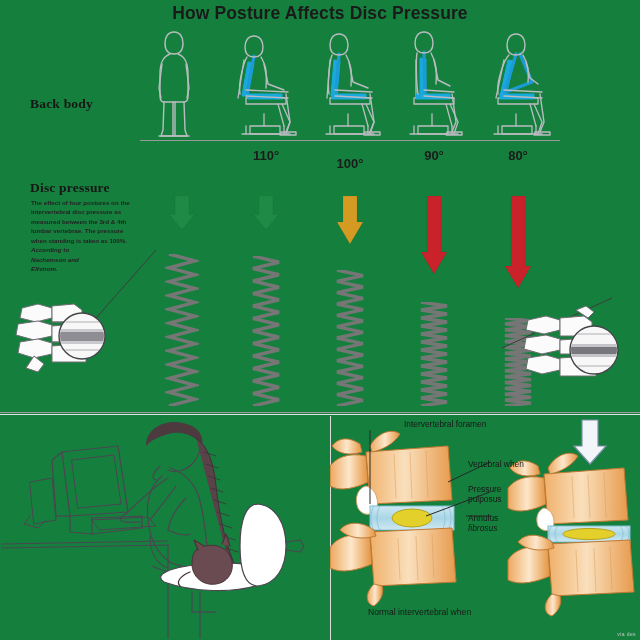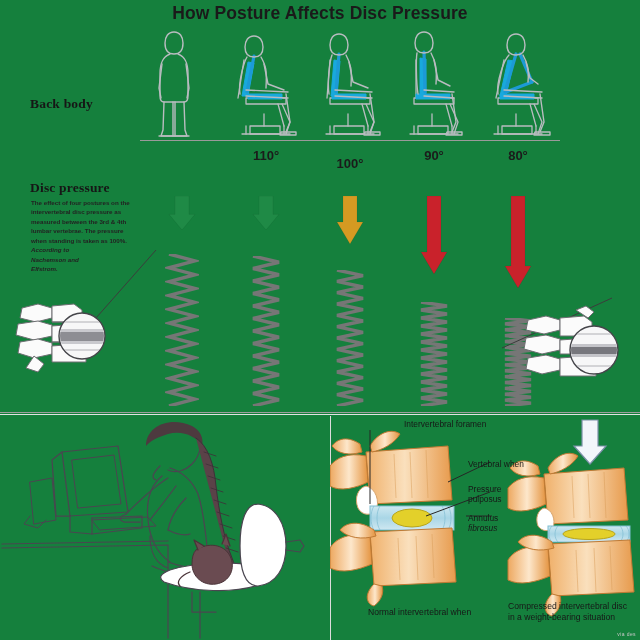--- a/index.html
+++ b/index.html
@@ -554,19 +554,15 @@
   </svg>
 
   <div class="anno" style="left:404px; top:419px;">Intervertebral foramen</div>
   <div class="anno" style="left:468px; top:459px;">Vertebral when</div>
   <div class="anno" style="left:468px; top:484px;">Pressure</div>
   <div class="anno" style="left:468px; top:494px;text-align:center;">pulposus</div>
   <div class="anno" style="left:468px; top:513px;">Annulus</div>
   <div class="anno" style="left:468px; top:523px;font-style:italic;">fibrosus</div>
 
   <div class="cap" style="left:368px; top:607px;">Normal intervertebral when</div>
-  <div class="cap" style="left:508px; top:601px;">
-    <span>Compressed intervertebral disc</span><br>
-    <span>in a weight-bearing situation</span>
-  </div>
   <div id="wmk">via des</div>
 
 </div>
 
 </body></html>

